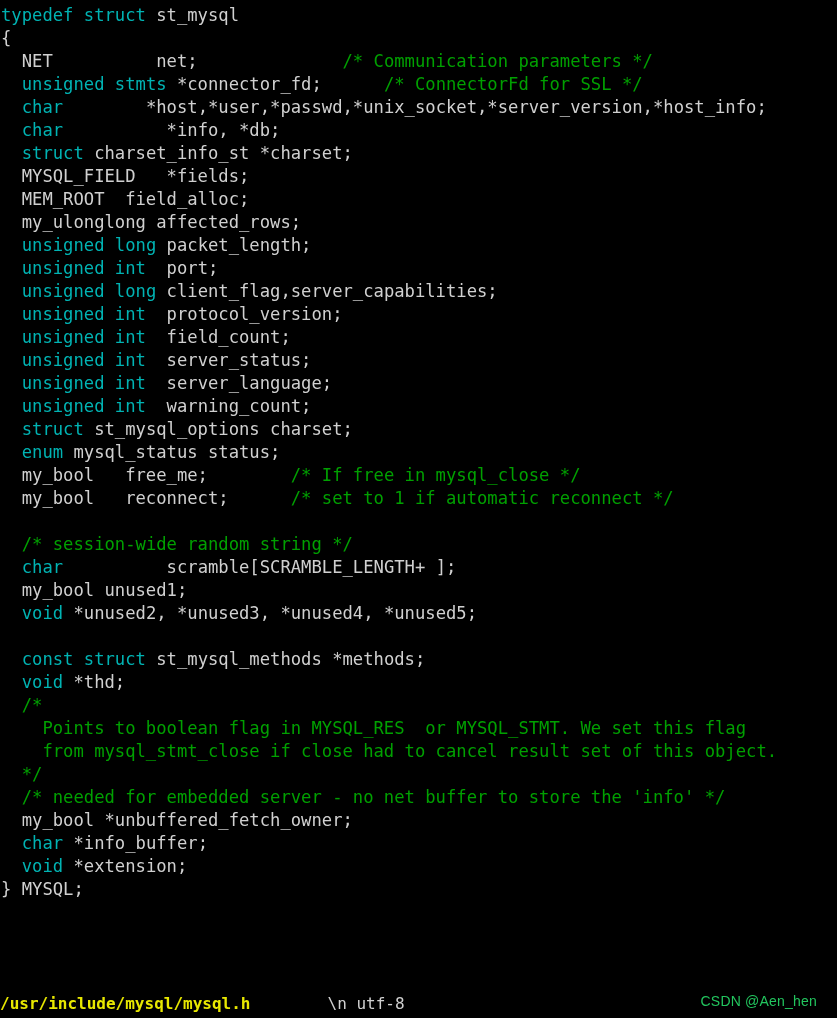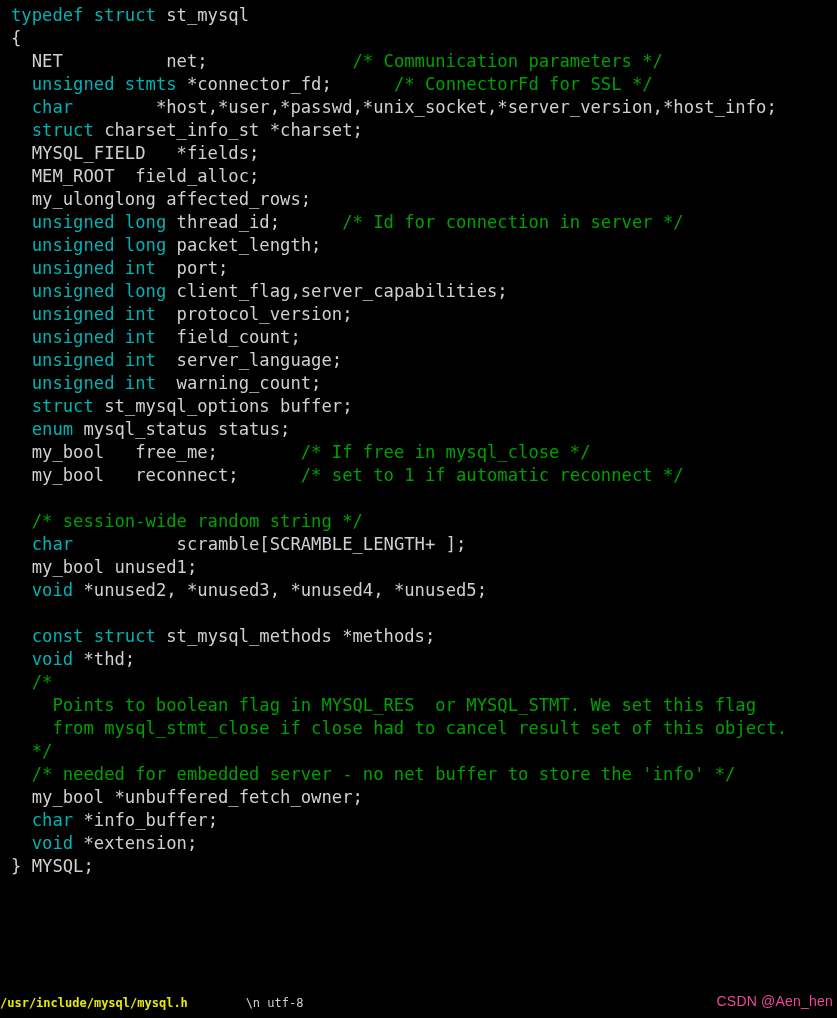--- a/index.html
+++ b/index.html
@@ -32,85 +32,86 @@
     padding: 0;
     margin: 0;
   }
 
   .line {
     height: 23px;
     line-height: 23px;
     font-size: 17.2px;
     white-space: pre;
     letter-spacing: 0px;
-    padding-left: 11px;
+    padding-left: 1px;
   }
 
   
   .tk-kw   { color: #00b3b3; }           
   .tk-id   { color: #d0d0d0; }           
   .tk-cm   { color: #00a000; }            */
   .tk-num  { color: #d000d0; }           
   .tk-pn   { color: #d0d0d0; }           
 
   
   #statusbar {
     position: absolute;
     left: 0;
     top: 992px;
     width: 791px;
     height: 26px;
     line-height: 23px;
-    font-size: 12px;
+    font-size: 16px;
     white-space: pre;
   }
   #statusbar .path {
     color: #e8e800;
     font-weight: bold;
   }
   #statusbar .meta {
     color: #d0d0d0;
   }
 
   
   #watermark {
     position: absolute;
-    right: 4px;
+    right: 20px;
     top: 993px;
     font-family: "Liberation Sans", sans-serif;
     font-size: 14px;
-    color: #ec4899;
+    color: #22c55e;
     white-space: pre;
     letter-spacing: 0.2px;
   }
 </style>
 </head>
 <body>
 
 <div id="screen">
 
   <div id="code">
       <div class="line"><span class="tk-kw">typedef struct</span><span class="tk-id"> st_mysql</span></div>
       <div class="line"><span class="tk-pn">{</span></div>
       <div class="line"><span class="tk-id">  NET          net;              </span><span class="tk-cm">/* Communication parameters */</span></div>
       <div class="line"><span class="tk-id">  </span><span class="tk-kw">unsigned stmts</span><span class="tk-id"> *connector_fd;      </span><span class="tk-cm">/* ConnectorFd for SSL */</span></div>
       <div class="line"><span class="tk-id">  </span><span class="tk-kw">char</span><span class="tk-id">        *host,*user,*passwd,*unix_socket,*server_version,*host_info;</span></div>
+      <div class="line"><span class="tk-id">  </span><span class="tk-kw">char</span><span class="tk-id">          *info, *db;</span></div>
       <div class="line"><span class="tk-id">  </span><span class="tk-kw">struct</span><span class="tk-id"> charset_info_st *charset;</span></div>
       <div class="line"><span class="tk-id">  MYSQL_FIELD   *fields;</span></div>
       <div class="line"><span class="tk-id">  MEM_ROOT  field_alloc;</span></div>
       <div class="line"><span class="tk-id">  my_ulonglong affected_rows;</span></div>
-      <div class="line"><span class="tk-id">  </span><span class="tk-kw">unsigned long</span><span class="tk-id"> thread_id;      </span><span class="tk-cm">/* Id for connection in server */</span></div>
       <div class="line"><span class="tk-id">  </span><span class="tk-kw">unsigned long</span><span class="tk-id"> packet_length;</span></div>
       <div class="line"><span class="tk-id">  </span><span class="tk-kw">unsigned int</span><span class="tk-id">  port;</span></div>
       <div class="line"><span class="tk-id">  </span><span class="tk-kw">unsigned long</span><span class="tk-id"> client_flag,server_capabilities;</span></div>
       <div class="line"><span class="tk-id">  </span><span class="tk-kw">unsigned int</span><span class="tk-id">  protocol_version;</span></div>
       <div class="line"><span class="tk-id">  </span><span class="tk-kw">unsigned int</span><span class="tk-id">  field_count;</span></div>
+      <div class="line"><span class="tk-id">  </span><span class="tk-kw">unsigned int</span><span class="tk-id">  server_status;</span></div>
       <div class="line"><span class="tk-id">  </span><span class="tk-kw">unsigned int</span><span class="tk-id">  server_language;</span></div>
       <div class="line"><span class="tk-id">  </span><span class="tk-kw">unsigned int</span><span class="tk-id">  warning_count;</span></div>
-      <div class="line"><span class="tk-id">  </span><span class="tk-kw">struct</span><span class="tk-id"> st_mysql_options buffer;</span></div>
+      <div class="line"><span class="tk-id">  </span><span class="tk-kw">struct</span><span class="tk-id"> st_mysql_options charset;</span></div>
       <div class="line"><span class="tk-id">  </span><span class="tk-kw">enum</span><span class="tk-id"> mysql_status status;</span></div>
       <div class="line"><span class="tk-id">  my_bool   free_me;        </span><span class="tk-cm">/* If free in mysql_close */</span></div>
       <div class="line"><span class="tk-id">  my_bool   reconnect;      </span><span class="tk-cm">/* set to 1 if automatic reconnect */</span></div>
       <div class="line"><span class="tk-id"></span></div>
       <div class="line"><span class="tk-id">  </span><span class="tk-cm">/* session-wide random string */</span></div>
       <div class="line"><span class="tk-id">  </span><span class="tk-kw">char</span><span class="tk-id">          scramble[SCRAMBLE_LENGTH+</span><span class="tk-num">1</span><span class="tk-id">];</span></div>
       <div class="line"><span class="tk-id">  my_bool unused1;</span></div>
       <div class="line"><span class="tk-id">  </span><span class="tk-kw">void</span><span class="tk-id"> *unused2, *unused3, *unused4, *unused5;</span></div>
       <div class="line"><span class="tk-id"></span></div>
       <div class="line"><span class="tk-id">  </span><span class="tk-kw">const struct</span><span class="tk-id"> st_mysql_methods *methods;</span></div>

